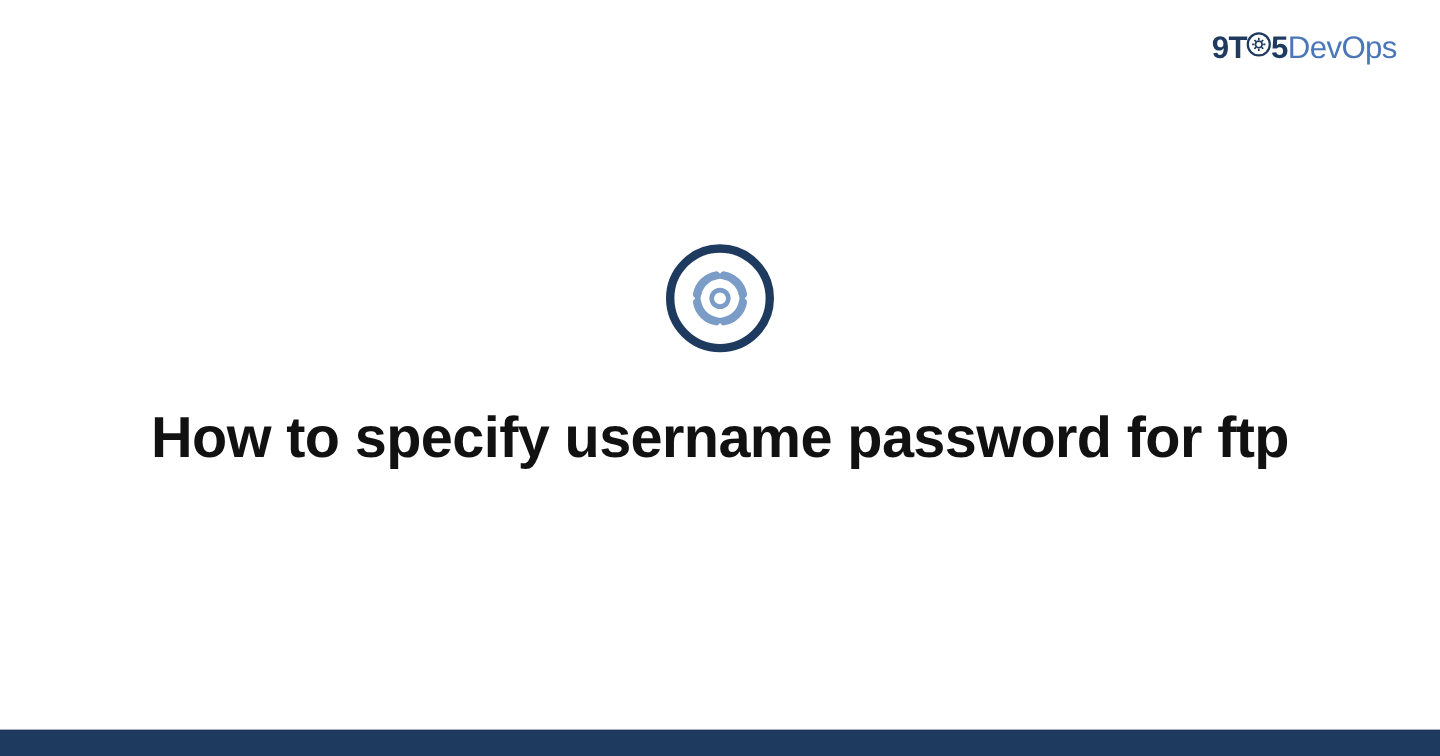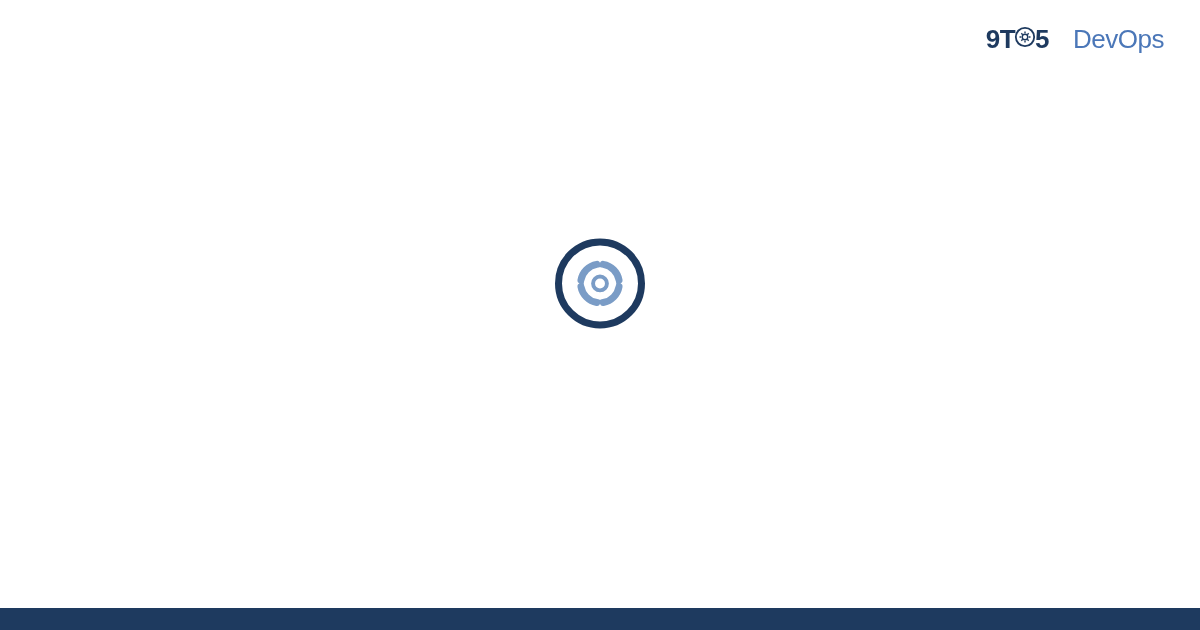--- a/index.html
+++ b/index.html
@@ -30,21 +30,20 @@
     .logo .gear-small {
       display: inline-block;
       vertical-align: middle;
       margin: 0 -1px;
       position: relative;
       top: -2px;
     }
     .logo .devops {
       color: #4b77b8;
       font-weight: 500;
-      margin-left: 24px;
     }
     .center-content {
       position: absolute;
       top: 50%;
       left: 50%;
       transform: translate(-50%, -58%);
       text-align: center;
       width: 100%;
     }
     .gear-circle {
@@ -85,15 +84,16 @@
 </div>
 
 <div class="center-content">
   <div class="gear-circle">
     <svg width="52" height="52" viewBox="0 0 24 24" fill="none" stroke="#7a9cc6" stroke-width="1.8">
       <circle cx="12" cy="12" r="3.2"></circle>
       <path d="M12 2.5 L12 4.5 M12 19.5 L12 21.5 M2.5 12 L4.5 12 M19.5 12 L21.5 12 M5.3 5.3 L6.7 6.7 M17.3 17.3 L18.7 18.7 M5.3 18.7 L6.7 17.3 M17.3 6.7 L18.7 5.3"></path>
       <path d="M13.5 3.2 a9 9 0 0 1 7.3 7.3 M20.8 13.5 a9 9 0 0 1 -7.3 7.3 M10.5 20.8 a9 9 0 0 1 -7.3 -7.3 M3.2 10.5 a9 9 0 0 1 7.3 -7.3" stroke-width="3.2" stroke-linecap="round"></path>
     </svg>
   </div>
+  <h1 class="title">How to specify username password for ftp</h1>
 </div>
 
 <div class="bottom-bar"></div>
 
 </body></html>

